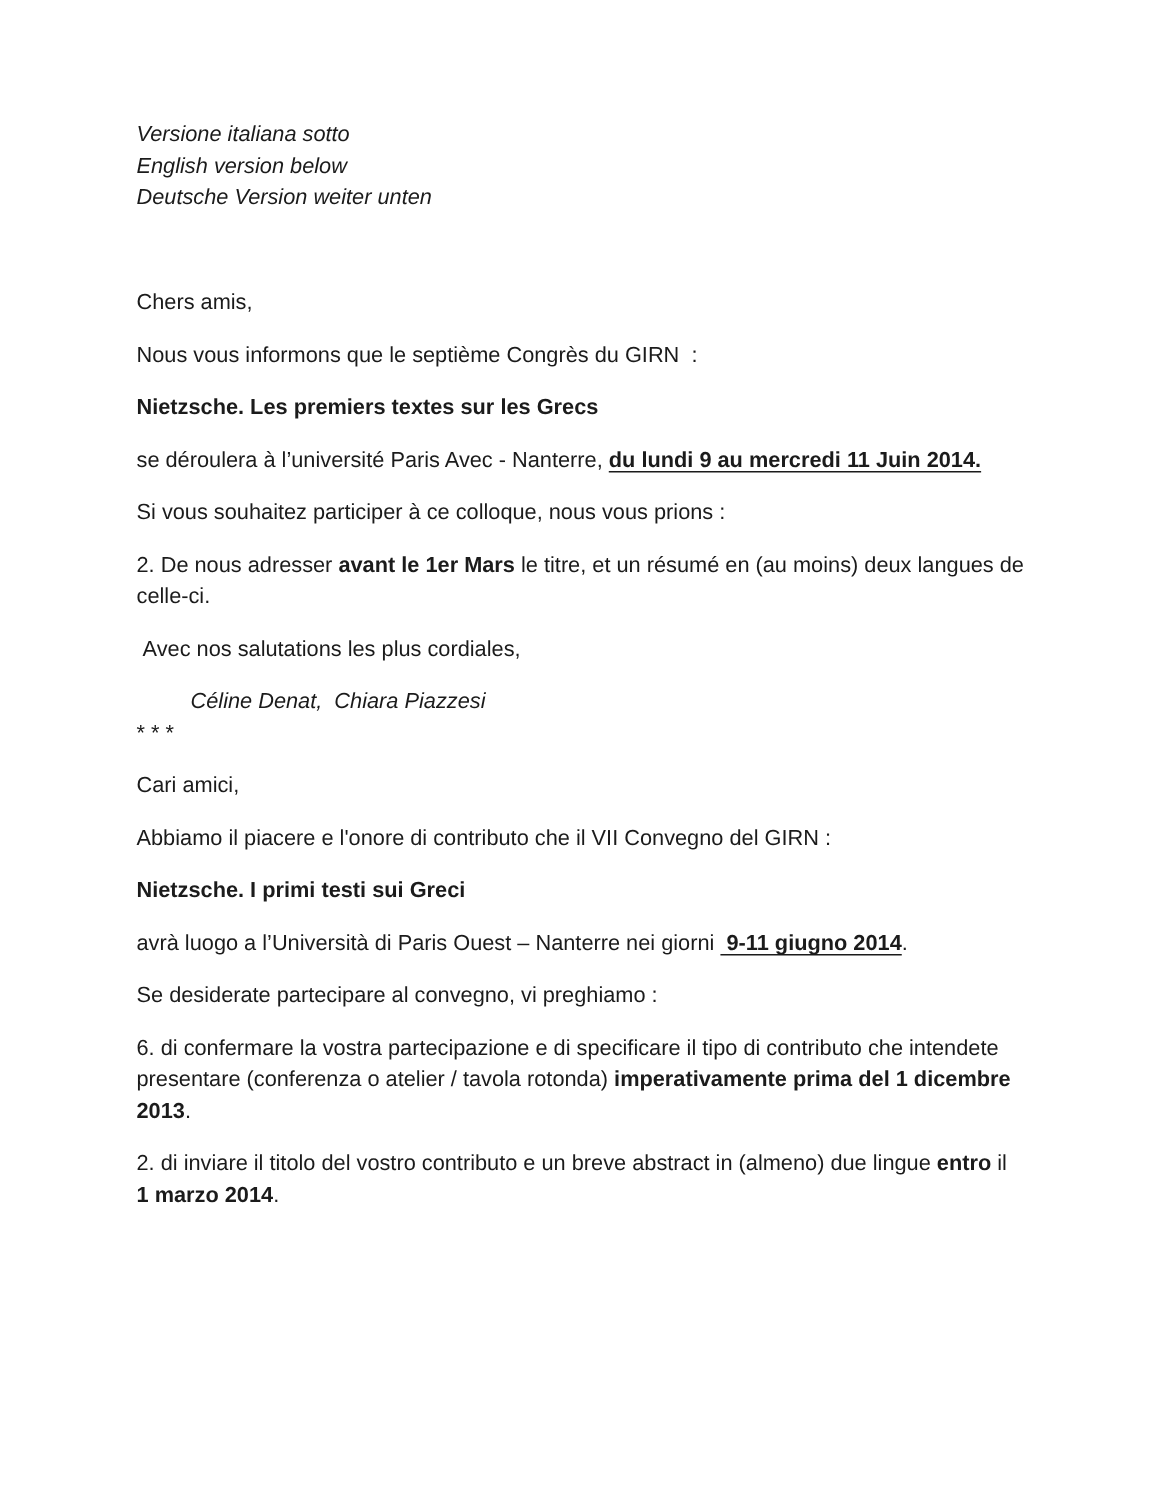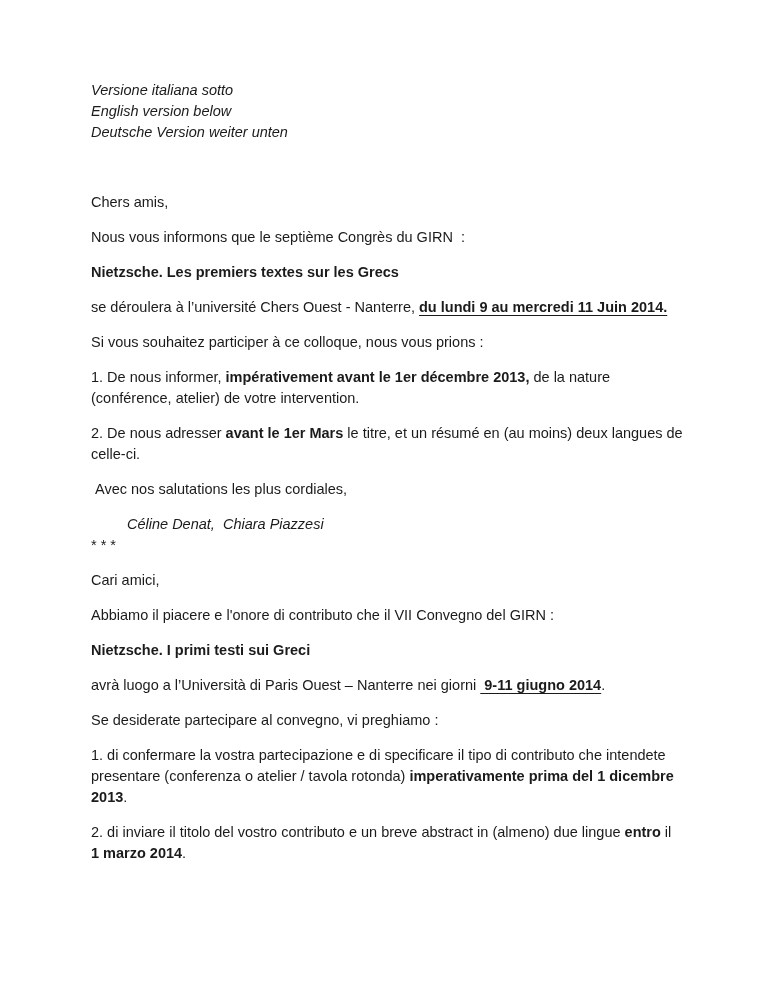--- a/index.html
+++ b/index.html
@@ -51,32 +51,30 @@
 <body>
 
 <div class="page" style="background: rgb(255, 255, 255); color: rgb(27, 27, 27);">
     <p class="para"><span class="i">Versione italiana sotto
 English version below
 Deutsche Version weiter unten</span></p>
     <div class="blank"></div>
     <p class="para"><span>Chers amis,</span></p>
     <p class="para"><span>Nous vous informons que le septième Congrès du GIRN  :</span></p>
     <p class="para center"><span class="b">Nietzsche. Les premiers textes sur les Grecs</span></p>
-    <p class="para"><span>se déroulera à l’université Chers Ouest - Nanterre, </span><span class="b u">du lundi 9 au mercredi 11 Juin 2014.</span></p>
+    <p class="para"><span>se déroulera à l’université Paris Avec - Nanterre, </span><span class="b u">du lundi 9 au mercredi 11 Juin 2014.</span></p>
     <p class="para"><span>Si vous souhaitez participer à ce colloque, nous vous prions :</span></p>
-    <p class="para"><span>1. De nous informer, </span><span class="b">impérativement avant le 1er décembre 2013,</span><span> de la nature
-(conférence, atelier) de votre intervention.</span></p>
     <p class="para"><span>2. De nous adresser </span><span class="b">avant le 1er Mars</span><span> le titre, et un résumé en (au moins) deux langues de
 celle-ci.</span></p>
     <p class="para"><span> Avec nos salutations les plus cordiales,</span></p>
     <p class="para indent compact"><span>Céline Denat,  Chiara Piazzesi</span></p>
     <p class="para center"><span>* * *</span></p>
     <p class="para"><span>Cari amici,</span></p>
     <p class="para"><span>Abbiamo il piacere e l'onore di contributo che il VII Convegno del GIRN :</span></p>
     <p class="para center"><span class="b">Nietzsche. I primi testi sui Greci</span></p>
     <p class="para"><span>avrà luogo a l’Università di Paris Ouest – Nanterre nei giorni </span><span class="b u"> 9-11 giugno 2014</span><span>.</span></p>
     <p class="para"><span>Se desiderate partecipare al convegno, vi preghiamo :</span></p>
-    <p class="para"><span>1. di confermare la vostra partecipazione e di specificare il tipo di contributo che intendete
+    <p class="para"><span>6. di confermare la vostra partecipazione e di specificare il tipo di contributo che intendete
 presentare (conferenza o atelier / tavola rotonda) </span><span class="b">imperativamente prima del 1 dicembre
 2013</span><span>.</span></p>
     <p class="para"><span>2. di inviare il titolo del vostro contributo e un breve abstract in (almeno) due lingue </span><span class="b">entro</span><span> il
 </span><span class="b">1 marzo 2014</span><span>.</span></p>
   </div>
 
 </body></html>

